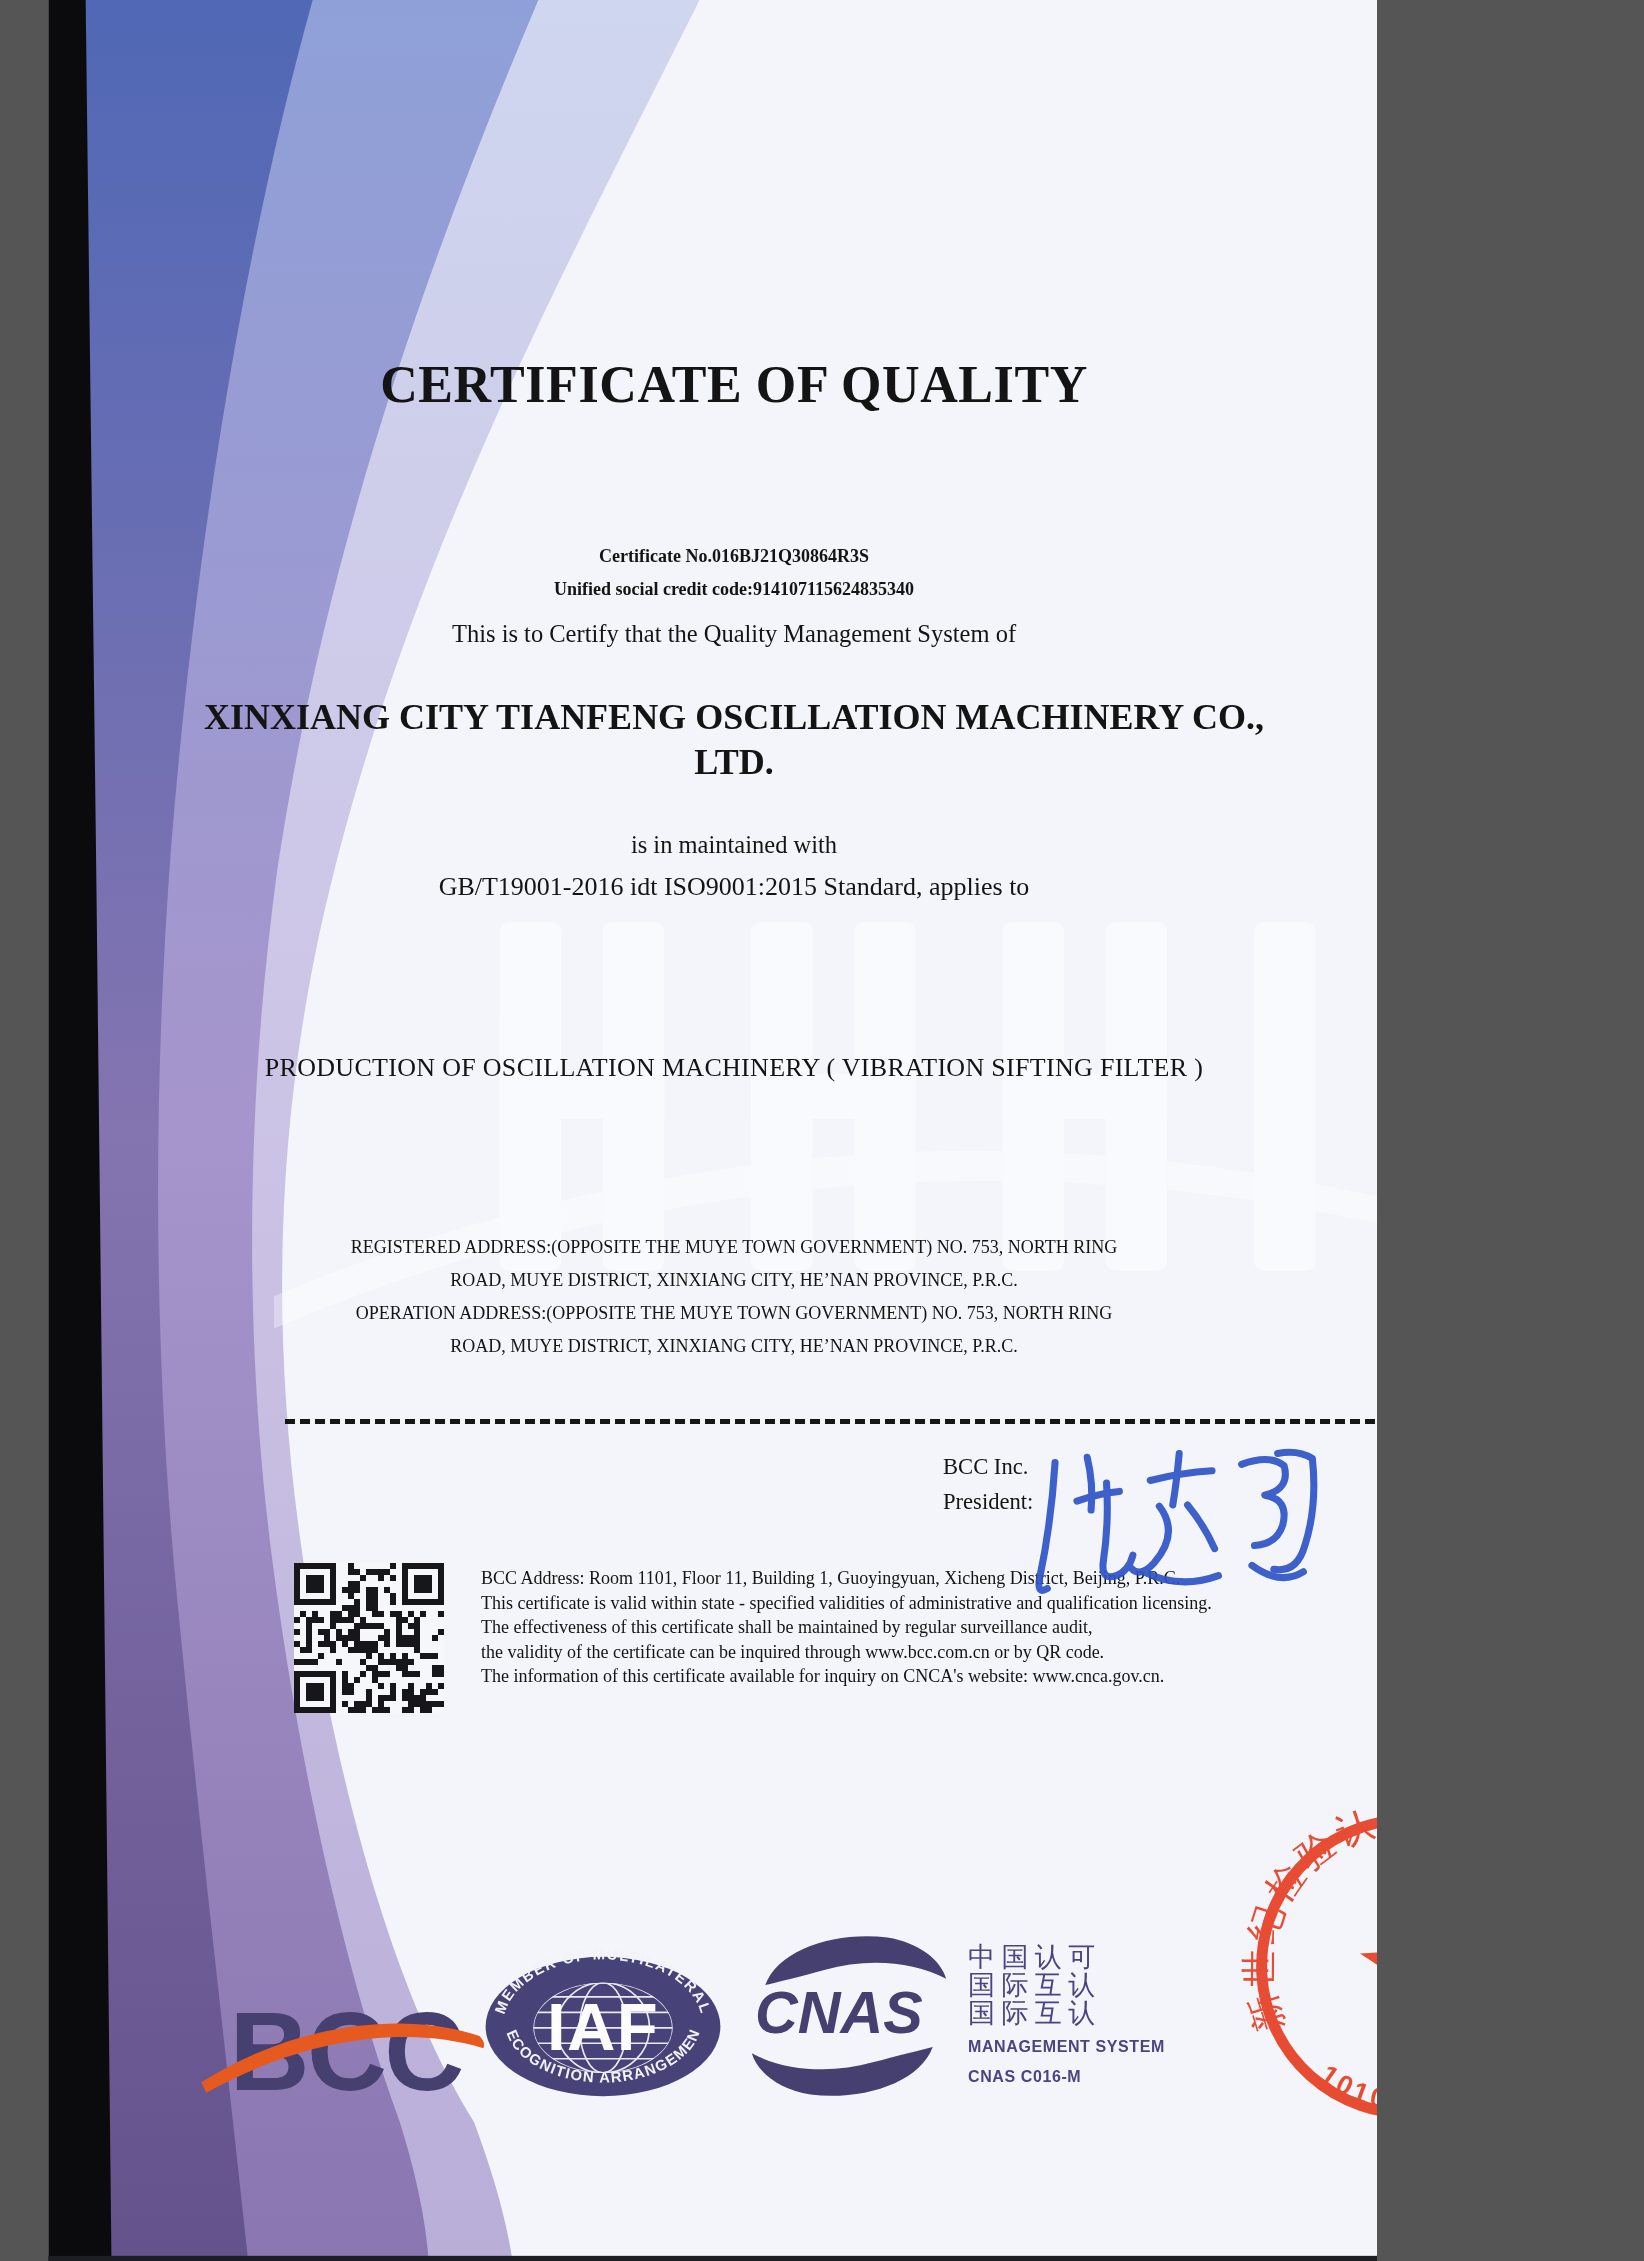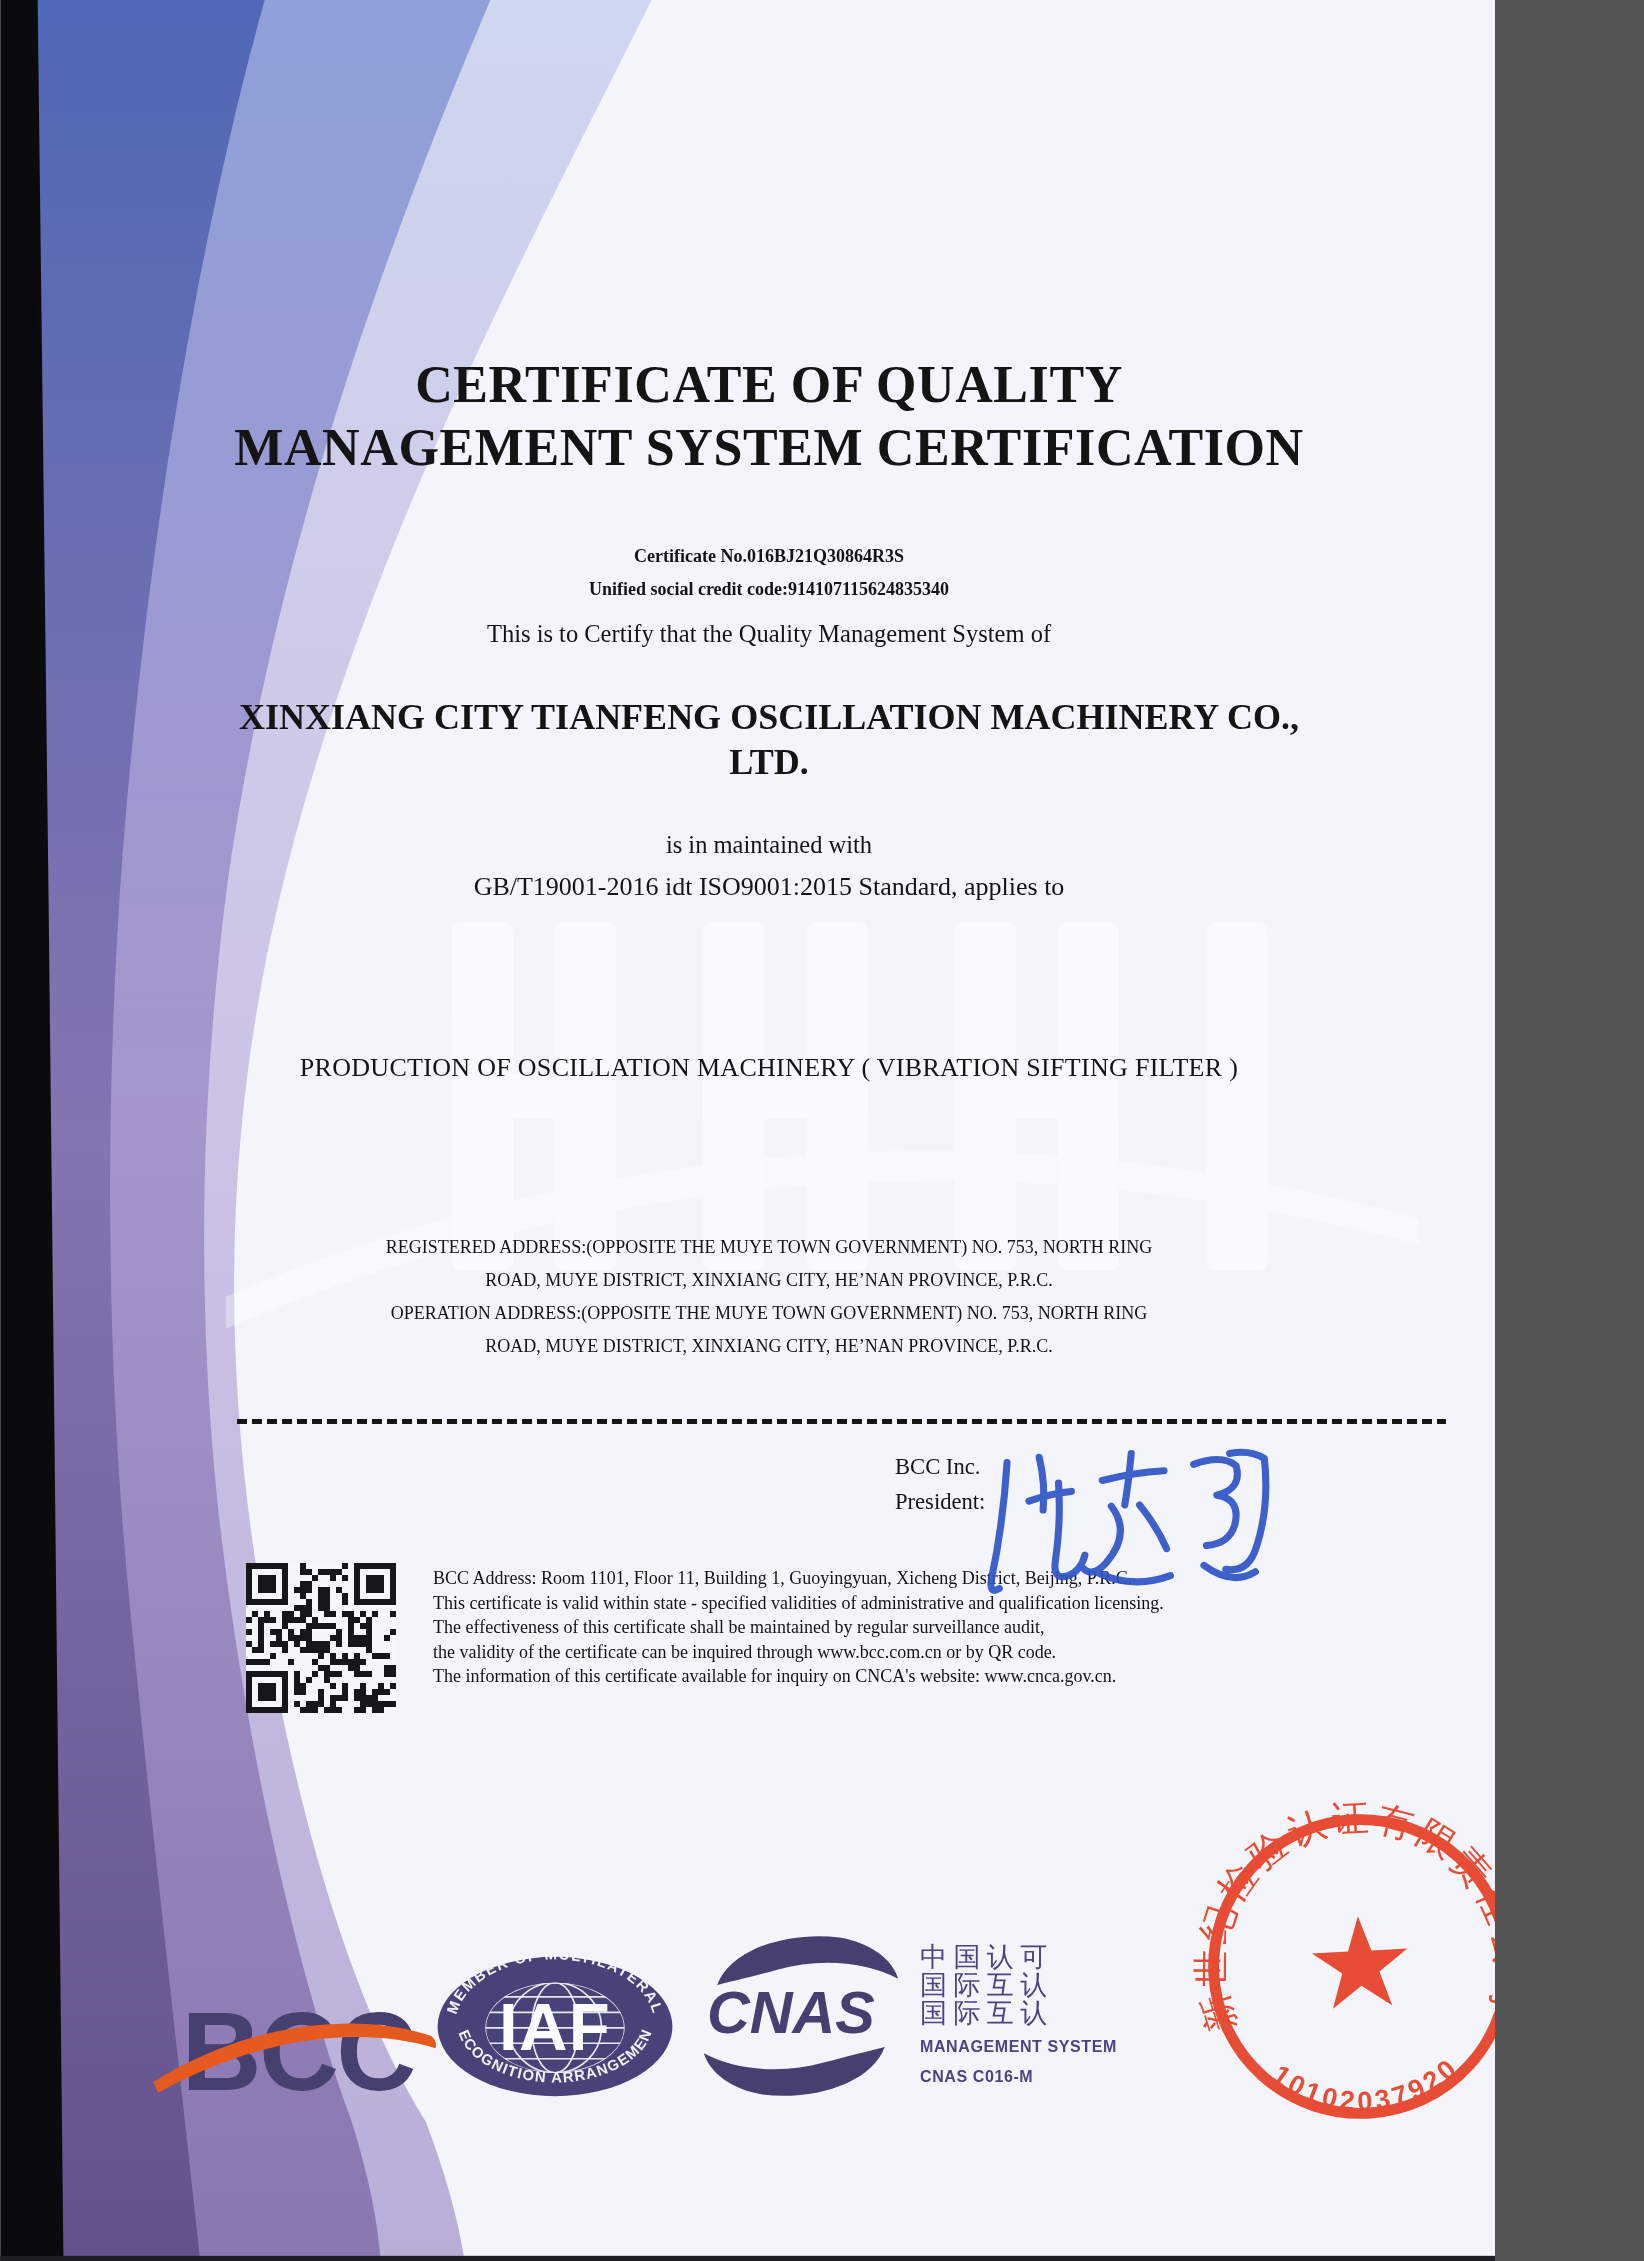--- a/index.html
+++ b/index.html
@@ -1,20 +1,21 @@
 <!DOCTYPE html>
 <html style="font-size:10.3px"><head>
 <meta charset="utf-8">
 <style>
   html,body{margin:0;padding:0;background:#555;}
   .page{
-    position:relative; width:1495px; height:2261px; overflow:hidden;
+    position:relative; width:1329px; height:2261px; overflow:hidden;
     background:#f3f5fb;
     font-family:"Liberation Serif","DejaVu Serif",serif;
     color:#141414;
+    margin-left:48px;
   }
   .bg{position:absolute;left:0;top:0;z-index:0;}
   .content{position:absolute;left:71px;right:28px;top:0;bottom:0;z-index:2;}
   .ctr{position:absolute;left:0;right:0;text-align:center;}
   .title{font-size:52px;font-weight:bold;line-height:63px;letter-spacing:0.6px;}
   .certnos{font-size:18px;font-weight:bold;line-height:33px;}
   .certify{font-size:24.5px;}
   .company{font-size:36px;font-weight:bold;line-height:45px;}
   .conformity{font-size:24.5px;}
   .standard{font-size:26px;}
@@ -90,21 +91,20 @@
     <rect x="2468" y="0" width="82" height="3506" fill="url(#gR)"></rect>
 
     <path d="M0,0 L58,0 L75,1400 L98,3506 L0,3506 Z" fill="#0b0b0e"></path>
     <rect x="0" y="3498" width="2550" height="8" fill="#1d1d24"></rect>
   </svg>
 
   <div class="content">
 
     <div class="ctr title" style="top:353px;">
       <div>CERTIFICATE OF QUALITY</div>
-      <div>MANAGEMENT SYSTEM CERTIFICATION</div>
     </div>
 
     <div class="ctr certnos" style="top:540px;">
       <div>Certificate No.016BJ21Q30864R3S</div>
       <div>Unified social credit code:914107115624835340</div>
     </div>
 
     <div class="ctr certify" style="top:620px;">This is to Certify that the Quality Management System of</div>
 
     <div class="ctr company" style="top:695px;">

